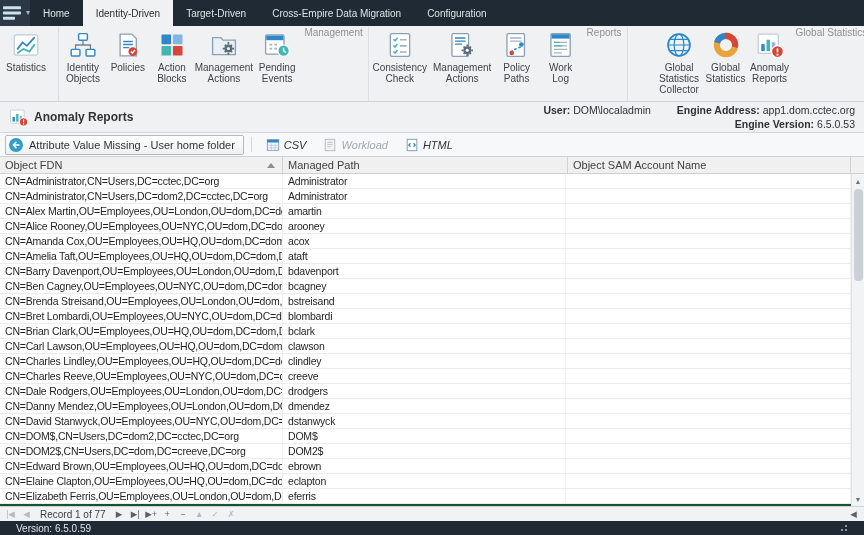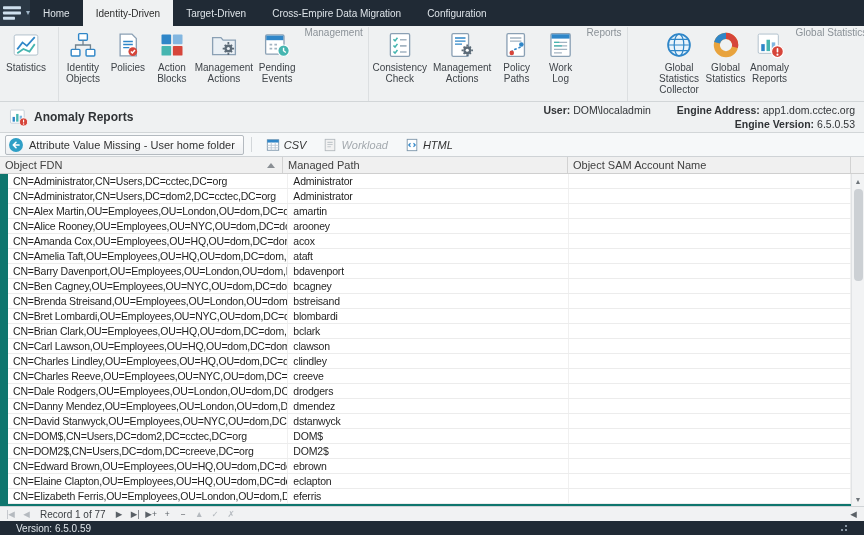--- a/index.html
+++ b/index.html
@@ -43,21 +43,21 @@
   .tbtn.disabled{color:#a3a9ae;cursor:default;}
 
   
   .grid-header{flex:0 0 17px;display:flex;background:#f0f0f0;border-bottom:1px solid #cfcfcf;font-size:11px;color:#404040;}
   .hcell{display:flex;align-items:center;padding:0 5px;border-right:1px solid #d2d2d2;overflow:hidden;white-space:nowrap;}
   .hcell.c1{width:283px;}
   .hcell.c2{width:283px;}
   .hcell.c3{width:285px;}
   .hcorner{flex:1;}
   .sort-asc{width:0;height:0;border-left:4px solid transparent;border-right:4px solid transparent;border-bottom:5px solid #8a8f94;margin-left:auto;margin-right:2px;}
-  .grid-body-wrap{flex:1;display:flex;overflow:hidden;background:#0f766e;padding-left:8px;}
+  .grid-body-wrap{flex:1;display:flex;overflow:hidden;background:#14532d;}
   .grid-rows{width:851px;overflow:hidden;}
   .grid-row{display:flex;height:15px;border-bottom:1px solid #ececec;font-size:10.5px;letter-spacing:-0.2px;color:#1f1f1f;background:#fff;}
   .gcell{padding:0 5px;border-right:1px solid #f0f0f0;white-space:nowrap;overflow:hidden;line-height:14px;}
   .gcell.c1{width:283px;}
   .gcell.c2{width:283px;}
   .gcell.c3{width:285px;}
   .vscrollbar{width:13px;background:#f2f3f4;border-left:1px solid #e1e3e5;display:flex;flex-direction:column;align-items:center;}
   .vs-btn{height:14px;width:13px;font-size:7px;color:#6f757a;display:flex;align-items:center;justify-content:center;cursor:pointer;}
   .vs-thumb{width:9px;height:92px;background:#ccd0d4;border-radius:4px;margin-top:1px;cursor:grab;}
   .vs-spacer{flex:1;}

